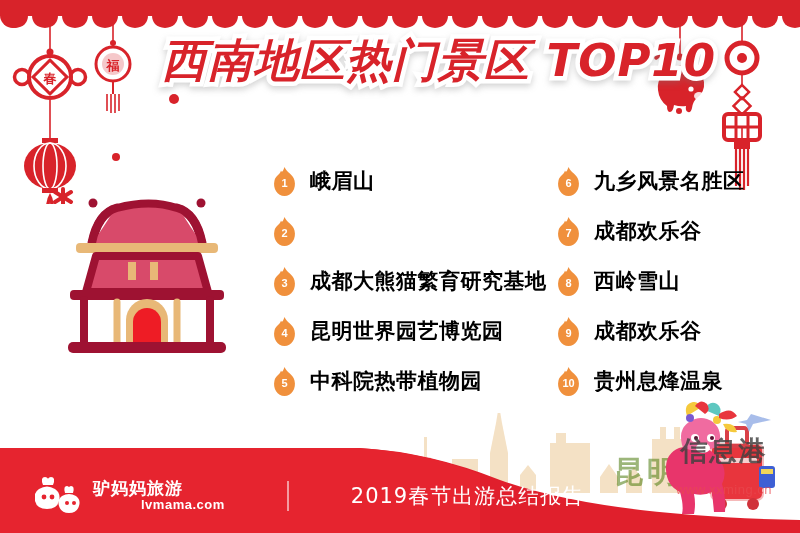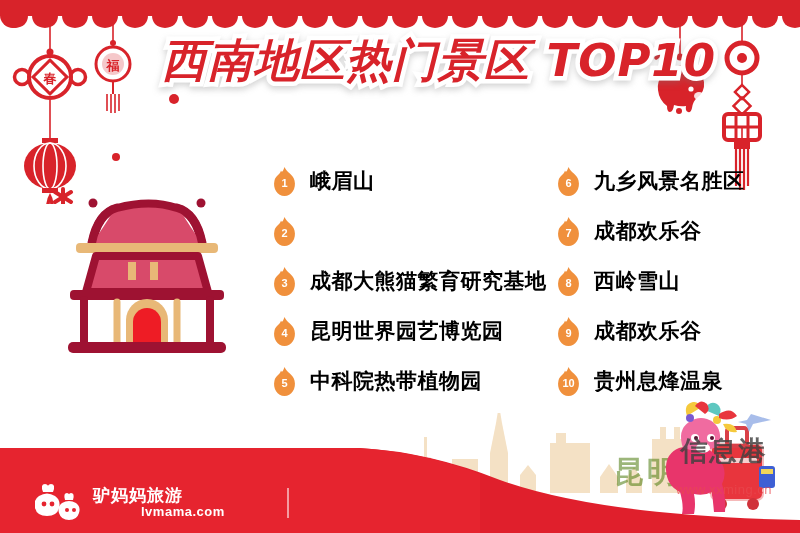--- a/index.html
+++ b/index.html
@@ -53,21 +53,21 @@
   }
   .row-label{
     font-size:21px;font-weight:bold;color:#000000;letter-spacing:0.5px;
     white-space:nowrap;
     font-family:"DejaVu Sans","Liberation Sans",sans-serif;
   }
 
   
   .skyline{position:absolute;left:360px;bottom:40px;z-index:2;}
   .bottom-bar{position:absolute;left:0;bottom:0;width:800px;height:85px;z-index:5;}
-  .brandbox{position:absolute;left:35px;bottom:11px;z-index:7;display:flex;align-items:center;gap:42px;}
+  .brandbox{position:absolute;left:35px;bottom:18px;z-index:7;display:flex;align-items:center;gap:42px;}
   .brand-logo{display:flex;align-items:center;}
   .brand-text{margin-left:6px;color:#fff;line-height:1.05;}
   .brand-cn{font-size:17px;font-weight:bold;letter-spacing:1px;font-family:"DejaVu Sans","Liberation Sans",sans-serif;}
   .brand-en{font-size:13px;font-weight:bold;letter-spacing:0.5px;font-family:"Liberation Sans",sans-serif;padding-left:48px;}
   .divider{width:2px;height:30px;background:rgba(255,255,255,0.55);margin:0 20px;}
   .report{color:#fff;font-size:21px;letter-spacing:1px;font-family:"DejaVu Sans","Liberation Sans",sans-serif;}
 
   
   .mascot{position:absolute;right:22px;bottom:18px;z-index:6;}
   .watermark{position:absolute;right:28px;bottom:36px;z-index:9;text-align:center;pointer-events:none;}
@@ -431,20 +431,21 @@
           <circle cx="32" cy="26" r="2" fill="#e6242f"></circle>
           <circle cx="39" cy="26" r="2" fill="#e6242f"></circle>
         </g>
       </svg>
       <div class="brand-text">
         <div class="brand-cn">驴妈妈旅游</div>
         <div class="brand-en">lvmama.com</div>
       </div>
     </div>
     <div class="divider"></div>
+    <div class="report">2019春节出游总结报告</div>
   </div>
 
   <div class="watermark">
     <div class="wm-cn">信息港</div>
     <div class="wm-url">www.xxming.cn</div>
   </div>
 
 </div>
 
 </body></html>

